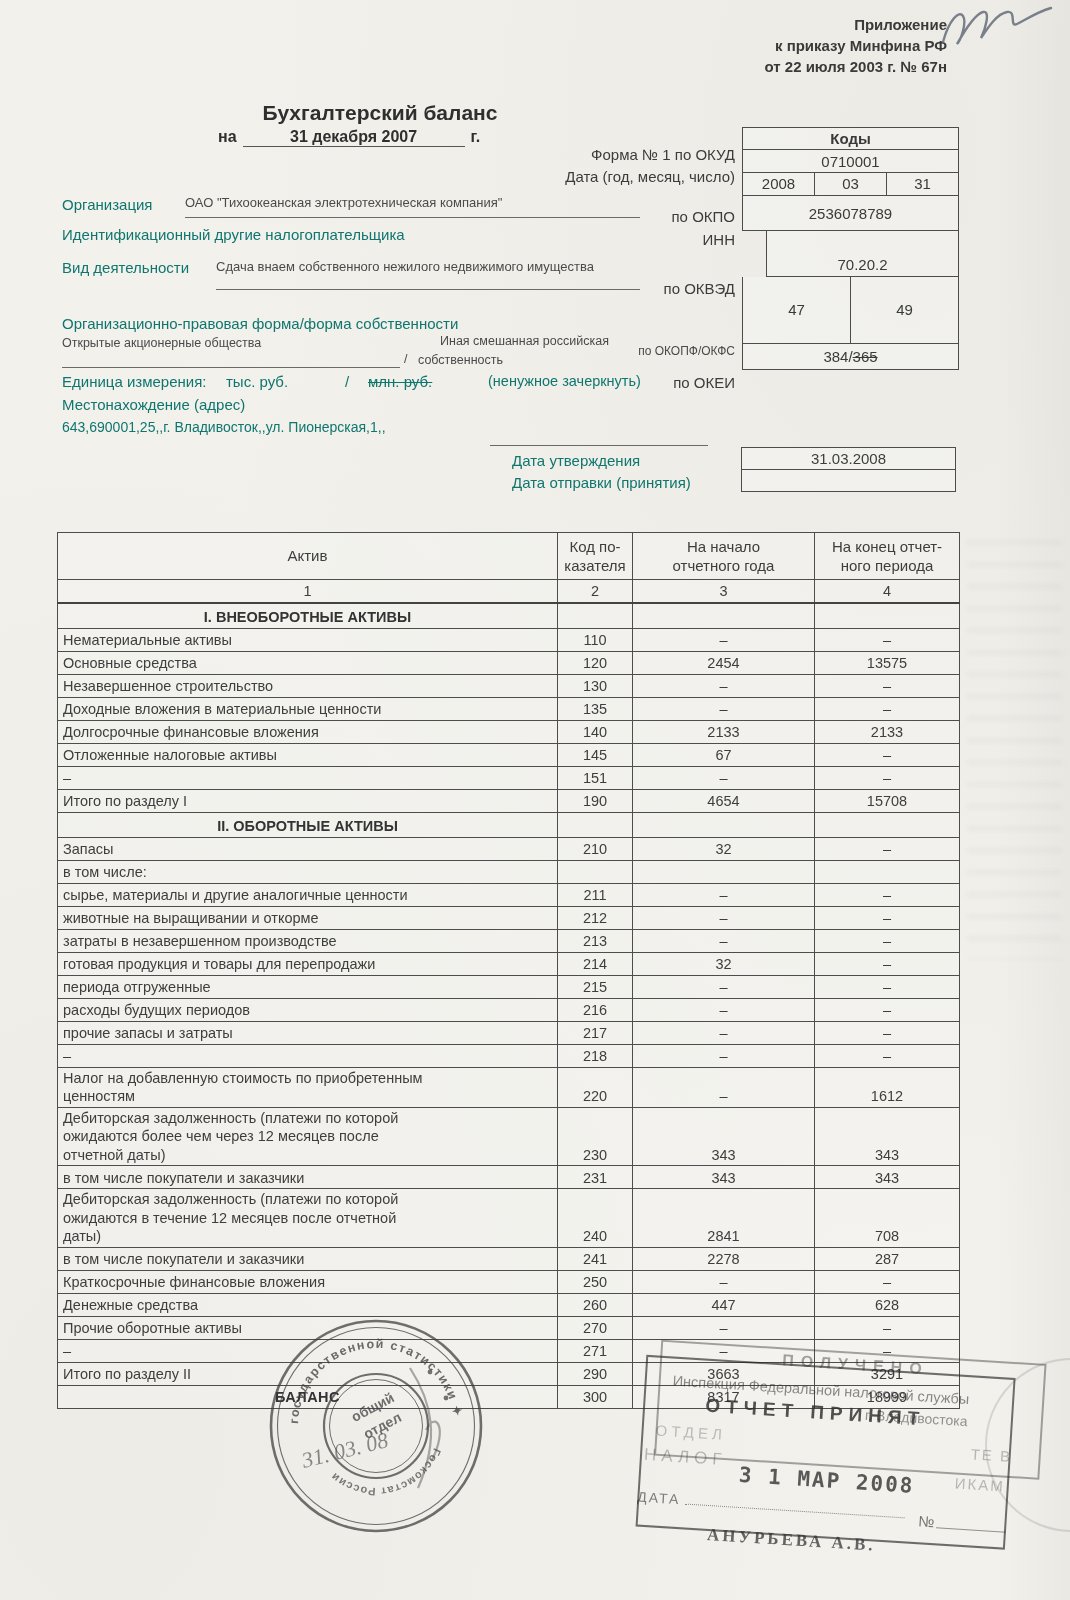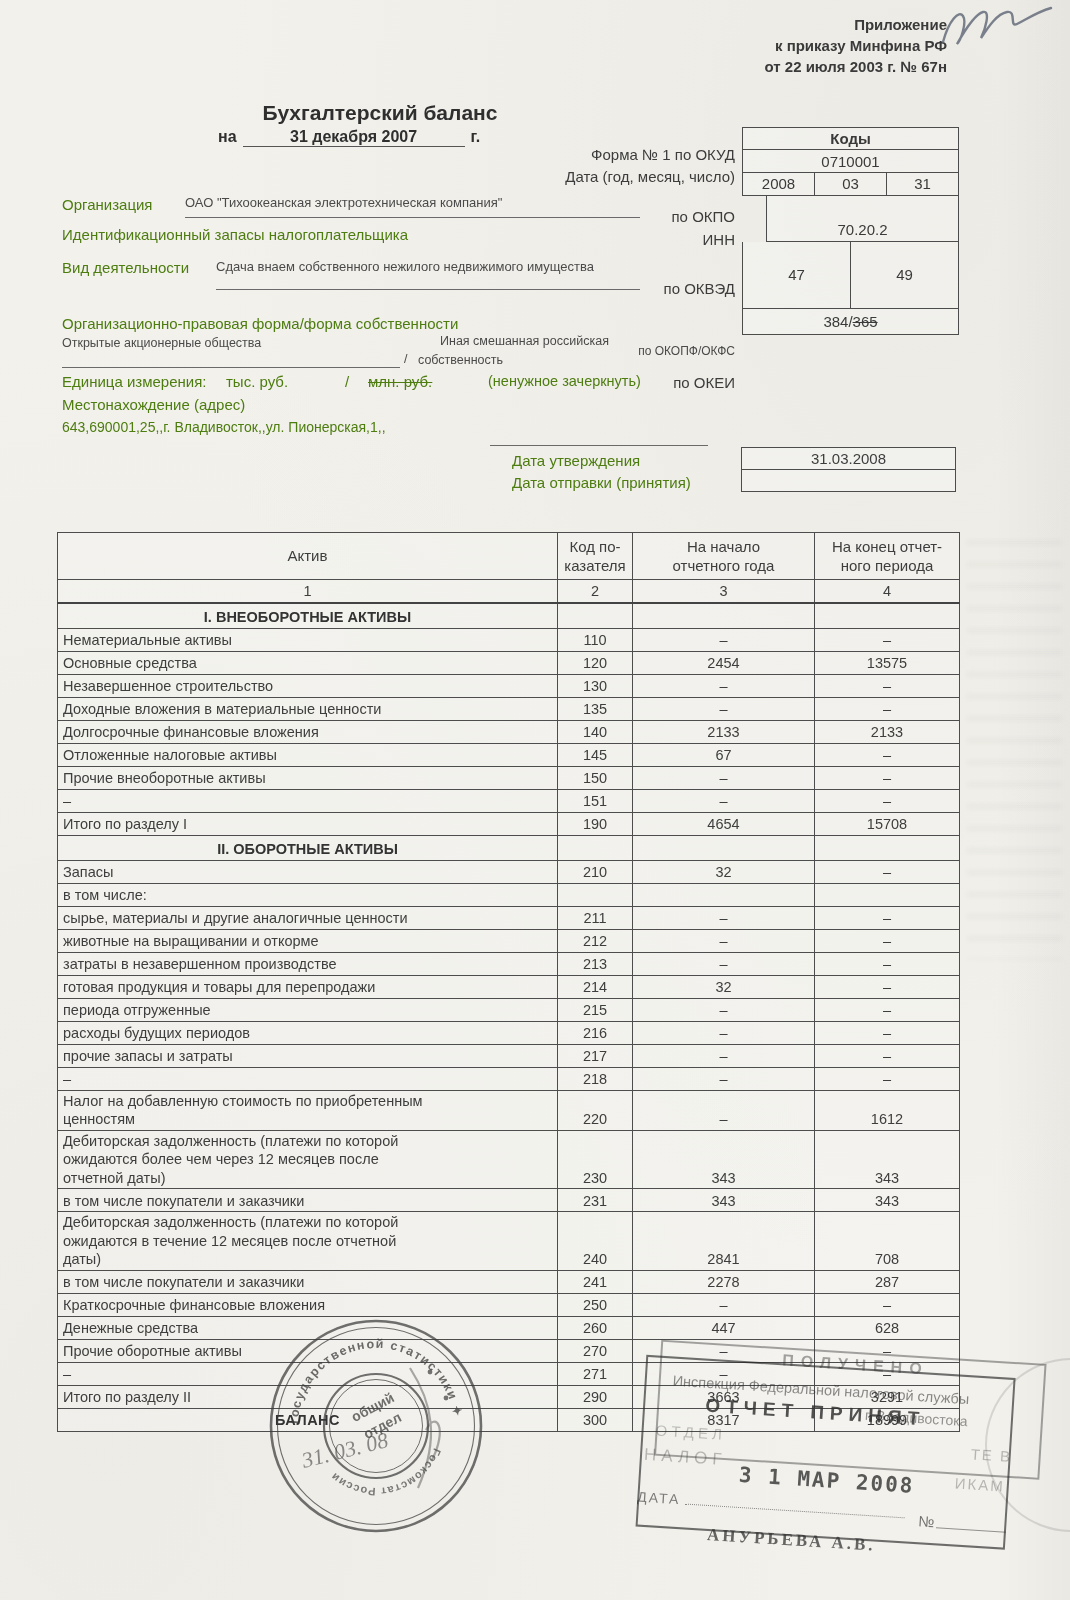--- a/index.html
+++ b/index.html
@@ -34,21 +34,21 @@
   .codes .r-date span{flex:1;text-align:center;align-self:stretch;line-height:22px;}
   .codes .r-date span + span{border-left:1.2px solid #4c4c4c;}
   .codes .r-okpo{height:36px;align-items:flex-end;padding-bottom:3px;}
   .codes .r-inn{height:34px;}
   .codes .r-okved{height:42px;align-items:flex-end;padding-bottom:3px;margin-left:24px;}
   .codes .r-okopf{height:66px;padding:0;}
   .codes .r-okopf span{flex:1;text-align:center;align-self:stretch;line-height:66px;}
   .codes .r-okopf span + span{border-left:1.2px solid #4c4c4c;}
   .codes .r-okei{height:25px;text-align:right;}
   
-  .lbl{position:absolute;font-size:15px;color:#4d7c0f;}
+  .lbl{position:absolute;font-size:15px;color:#0f766e;}
   .lbl-sm{position:absolute;font-size:12.5px;color:#4a4a4a;}
   .rlbl{position:absolute;font-size:15px;color:#3c3c3c;width:250px;right:335px;text-align:right;}
   .rlbl-sm{position:absolute;font-size:12px;color:#4a4a4a;width:250px;right:335px;text-align:right;}
   
   .approve-box{top:447px;left:741px;width:215px;}
   .approve-box .a-row{border:1.6px solid #4c4c4c;height:21px;text-align:center;font-size:15px;line-height:21px;background:rgba(255,255,255,.25);}
   .approve-box .a-row + .a-row{border-top:none;}
   
   .tblwrap{top:532px;left:57px;z-index:1;}
   table.balance{border-collapse:collapse;table-layout:fixed;width:902px;background:rgba(255,255,255,.18);}
@@ -99,21 +99,21 @@
 <div class="rlbl" style="top:168px">Дата (год, месяц, число)</div>
 <div class="rlbl" style="top:208px">по ОКПО</div>
 <div class="rlbl" style="top:231px">ИНН</div>
 <div class="rlbl" style="top:280px">по ОКВЭД</div>
 <div class="rlbl-sm" style="top:344px">по ОКОПФ/ОКФС</div>
 <div class="rlbl" style="top:374px">по ОКЕИ</div>
 
 <div class="lbl" style="top:196px;left:62px">Организация</div>
 <div class="lbl-sm" style="top:195px;left:185px;font-size:13px">ОАО "Тихоокеанская электротехническая компания"</div>
 <div class="uline" style="top:217px;left:185px;width:455px"></div>
-<div class="lbl" style="top:226px;left:62px">Идентификационный запасы налогоплательщика</div>
+<div class="lbl" style="top:226px;left:62px">Идентификационный другие налогоплательщика</div>
 <div class="lbl" style="top:259px;left:62px">Вид деятельности</div>
 <div class="lbl-sm" style="top:259px;left:216px;font-size:13px">Сдача внаем собственного нежилого недвижимого имущества</div>
 <div class="uline" style="top:289px;left:216px;width:424px"></div>
 <div class="lbl" style="top:315px;left:62px">Организационно-правовая форма/форма собственности</div>
 <div class="lbl-sm" style="top:336px;left:62px">Открытые акционерные общества</div>
 <div class="uline" style="top:367px;left:62px;width:338px"></div>
 <div class="lbl-sm" style="top:352px;left:404px">/</div>
 <div class="lbl-sm" style="top:334px;left:440px">Иная смешанная российская</div>
 <div class="lbl-sm" style="top:353px;left:418px">собственность</div>
 <div class="lbl" style="top:373px;left:62px">Единица измерения:</div>
@@ -125,20 +125,21 @@
 <div class="lbl" style="top:419px;left:62px;font-size:14px">643,690001,25,,г. Владивосток,,ул. Пионерская,1,,</div>
 
 <div class="abs codes">
   <div class="c-row c-head b">Коды</div>
   <div class="c-row r-okud">0710001</div>
   <div class="c-row r-date">
     <span>2008</span>
     <span>03</span>
     <span>31</span>
   </div>
+  <div class="c-row r-inn">2536078789</div>
   <div class="c-row r-okved">70.20.2</div>
   <div class="c-row r-okopf">
     <span>47</span>
     <span>49</span>
   </div>
   <div class="c-row r-okei">
     <span>384/</span>
       <span class="strike">365</span>
   </div>
 </div>
@@ -213,26 +214,20 @@
           <td class="begin">2133</td>
           <td class="end">2133</td>
         </tr>
         <tr class="item">
           <td class="label pre">Отложенные налоговые активы</td>
           <td class="code">145</td>
           <td class="begin">67</td>
           <td class="end">–</td>
         </tr>
         <tr class="item">
-          <td class="label pre">Прочие внеоборотные активы</td>
-          <td class="code">150</td>
-          <td class="begin">–</td>
-          <td class="end">–</td>
-        </tr>
-        <tr class="item">
           <td class="label pre">–</td>
           <td class="code">151</td>
           <td class="begin">–</td>
           <td class="end">–</td>
         </tr>
         <tr class="total">
           <td class="label pre">Итого по разделу I</td>
           <td class="code">190</td>
           <td class="begin">4654</td>
           <td class="end">15708</td>

